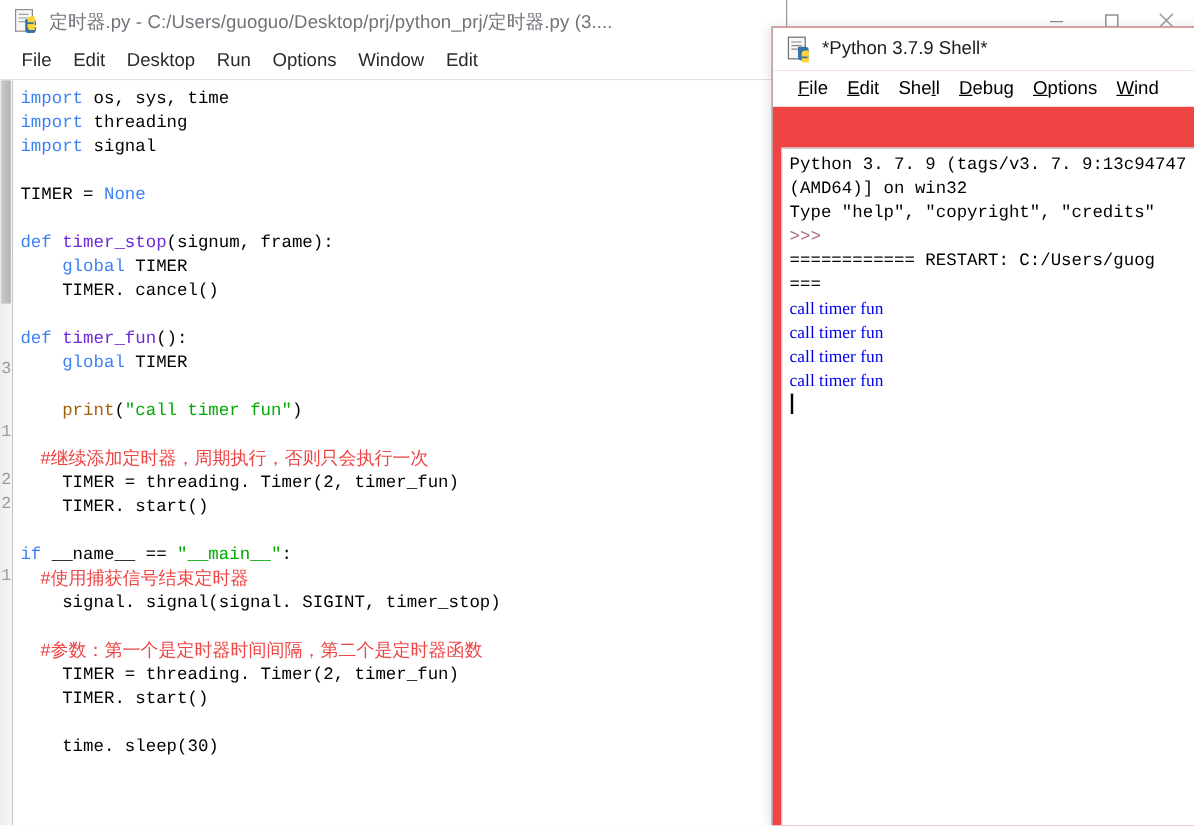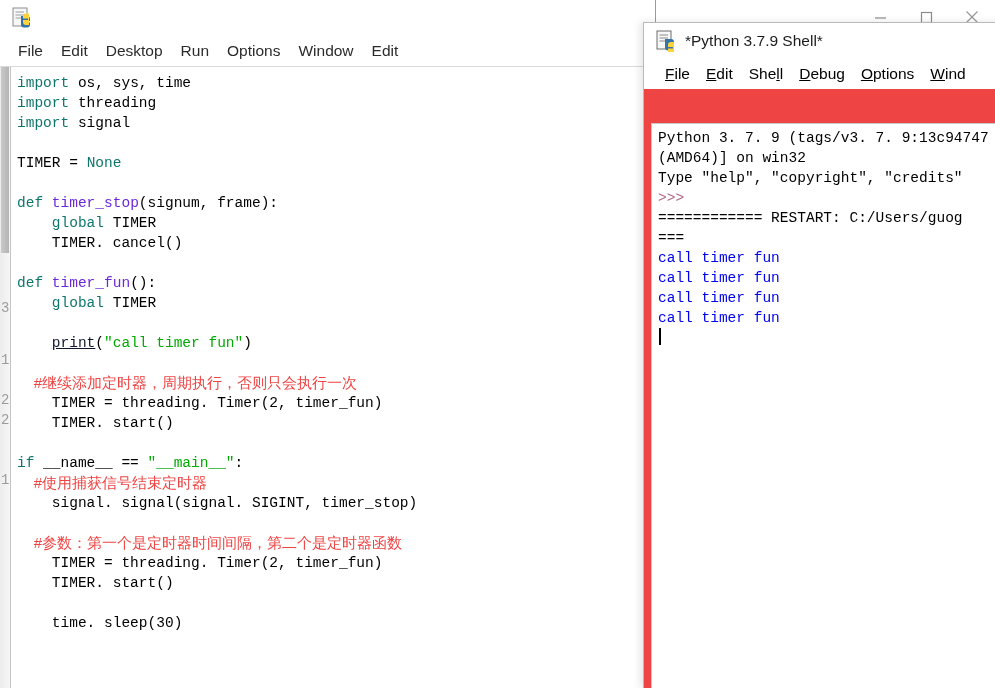--- a/index.html
+++ b/index.html
@@ -79,22 +79,22 @@
     background:#ffffff;overflow:hidden;
   }
   .code{
     font-family:"Liberation Mono","DejaVu Sans Mono",monospace;
     font-size:14.5px;line-height:20px;
     white-space:pre;
     padding-top:6px;
     color:#000000;
   }
   .code .ln{display:block;height:20px;padding-left:6px;}
-  .kw{color:#0f766e;}
-  .bi{color:#0f172a;text-decoration:underline;}
+  .kw{color:#3b82f6;}
+  .bi{color:#a16207;}
   .fn{color:#6d28d9;}
   .str{color:#00aa00;}
   .cm{color:#ef4444;}
   .cm-cjk{font-family:"Liberation Sans","DejaVu Sans",sans-serif;font-size:15px;}
 
   
   .ghost-digit{
     position:absolute;left:1px;
     font-family:"Liberation Mono",monospace;font-size:14px;
     color:#555;opacity:.55;
@@ -130,21 +130,21 @@
     background:#ffffff;border:1px solid #c8c8c8;border-right:none;border-bottom:none;
     overflow:hidden;
   }
   .shell-text{
     font-family:"Liberation Mono","DejaVu Sans Mono",monospace;
     font-size:14.5px;line-height:20px;white-space:pre;
     padding:4px 0 0 6px;color:#000000;
   }
   .shell-text .ln{display:block;height:20px;}
   .prompt{color:#b06a8a;}
-  .stdout{color:#0000ee;}
+  .stdout{color:#0000ee;font-family:Liberation Serif, serif;}
   .caret{
     display:inline-block;width:2px;height:17px;background:#000;
     vertical-align:-3px;margin-left:1px;
   }
   
   .behind-btns{
     position:absolute;left:656px;top:0;width:339px;height:22px;
     background:#ffffff;
   }
 </style>
@@ -180,20 +180,21 @@
       <div class="title-icon">
         <svg width="22" height="22" viewBox="0 0 22 22">
           <rect x="1" y="1" width="14" height="18" fill="#f7f7f7" stroke="#8d8d8d" stroke-width="1"></rect>
           <line x1="3.5" y1="5" x2="12" y2="5" stroke="#9aa0a6" stroke-width="1"></line>
           <line x1="3.5" y1="8" x2="12" y2="8" stroke="#9aa0a6" stroke-width="1"></line>
           <line x1="3.5" y1="11" x2="10" y2="11" stroke="#9aa0a6" stroke-width="1"></line>
           <path d="M9 9 h6 a3 3 0 0 1 3 3 v2 h-5 v1.5 h5 v2 a3 3 0 0 1 -3 3 h-3 a3 3 0 0 1 -3 -3 z" fill="#3572A5"></path>
           <path d="M13 21 h-3 a3 3 0 0 1 -3 -3 v-2 h5 v-1.5 h-5 v-2 a3 3 0 0 1 3 -3 h3 z" fill="#FFD43B" transform="translate(4,-3)"></path>
         </svg>
       </div>
+      <div class="title-text">定时器.py - C:/Users/guoguo/Desktop/prj/python_prj/定时器.py (3....</div>
     </div>
 
     <div class="editor-menubar">
       <div class="mi">File</div>
       <div class="mi">Edit</div>
       <div class="mi">Desktop</div>
       <div class="mi">Run</div>
       <div class="mi">Options</div>
       <div class="mi">Window</div>
       <div class="mi">Edit</div>

